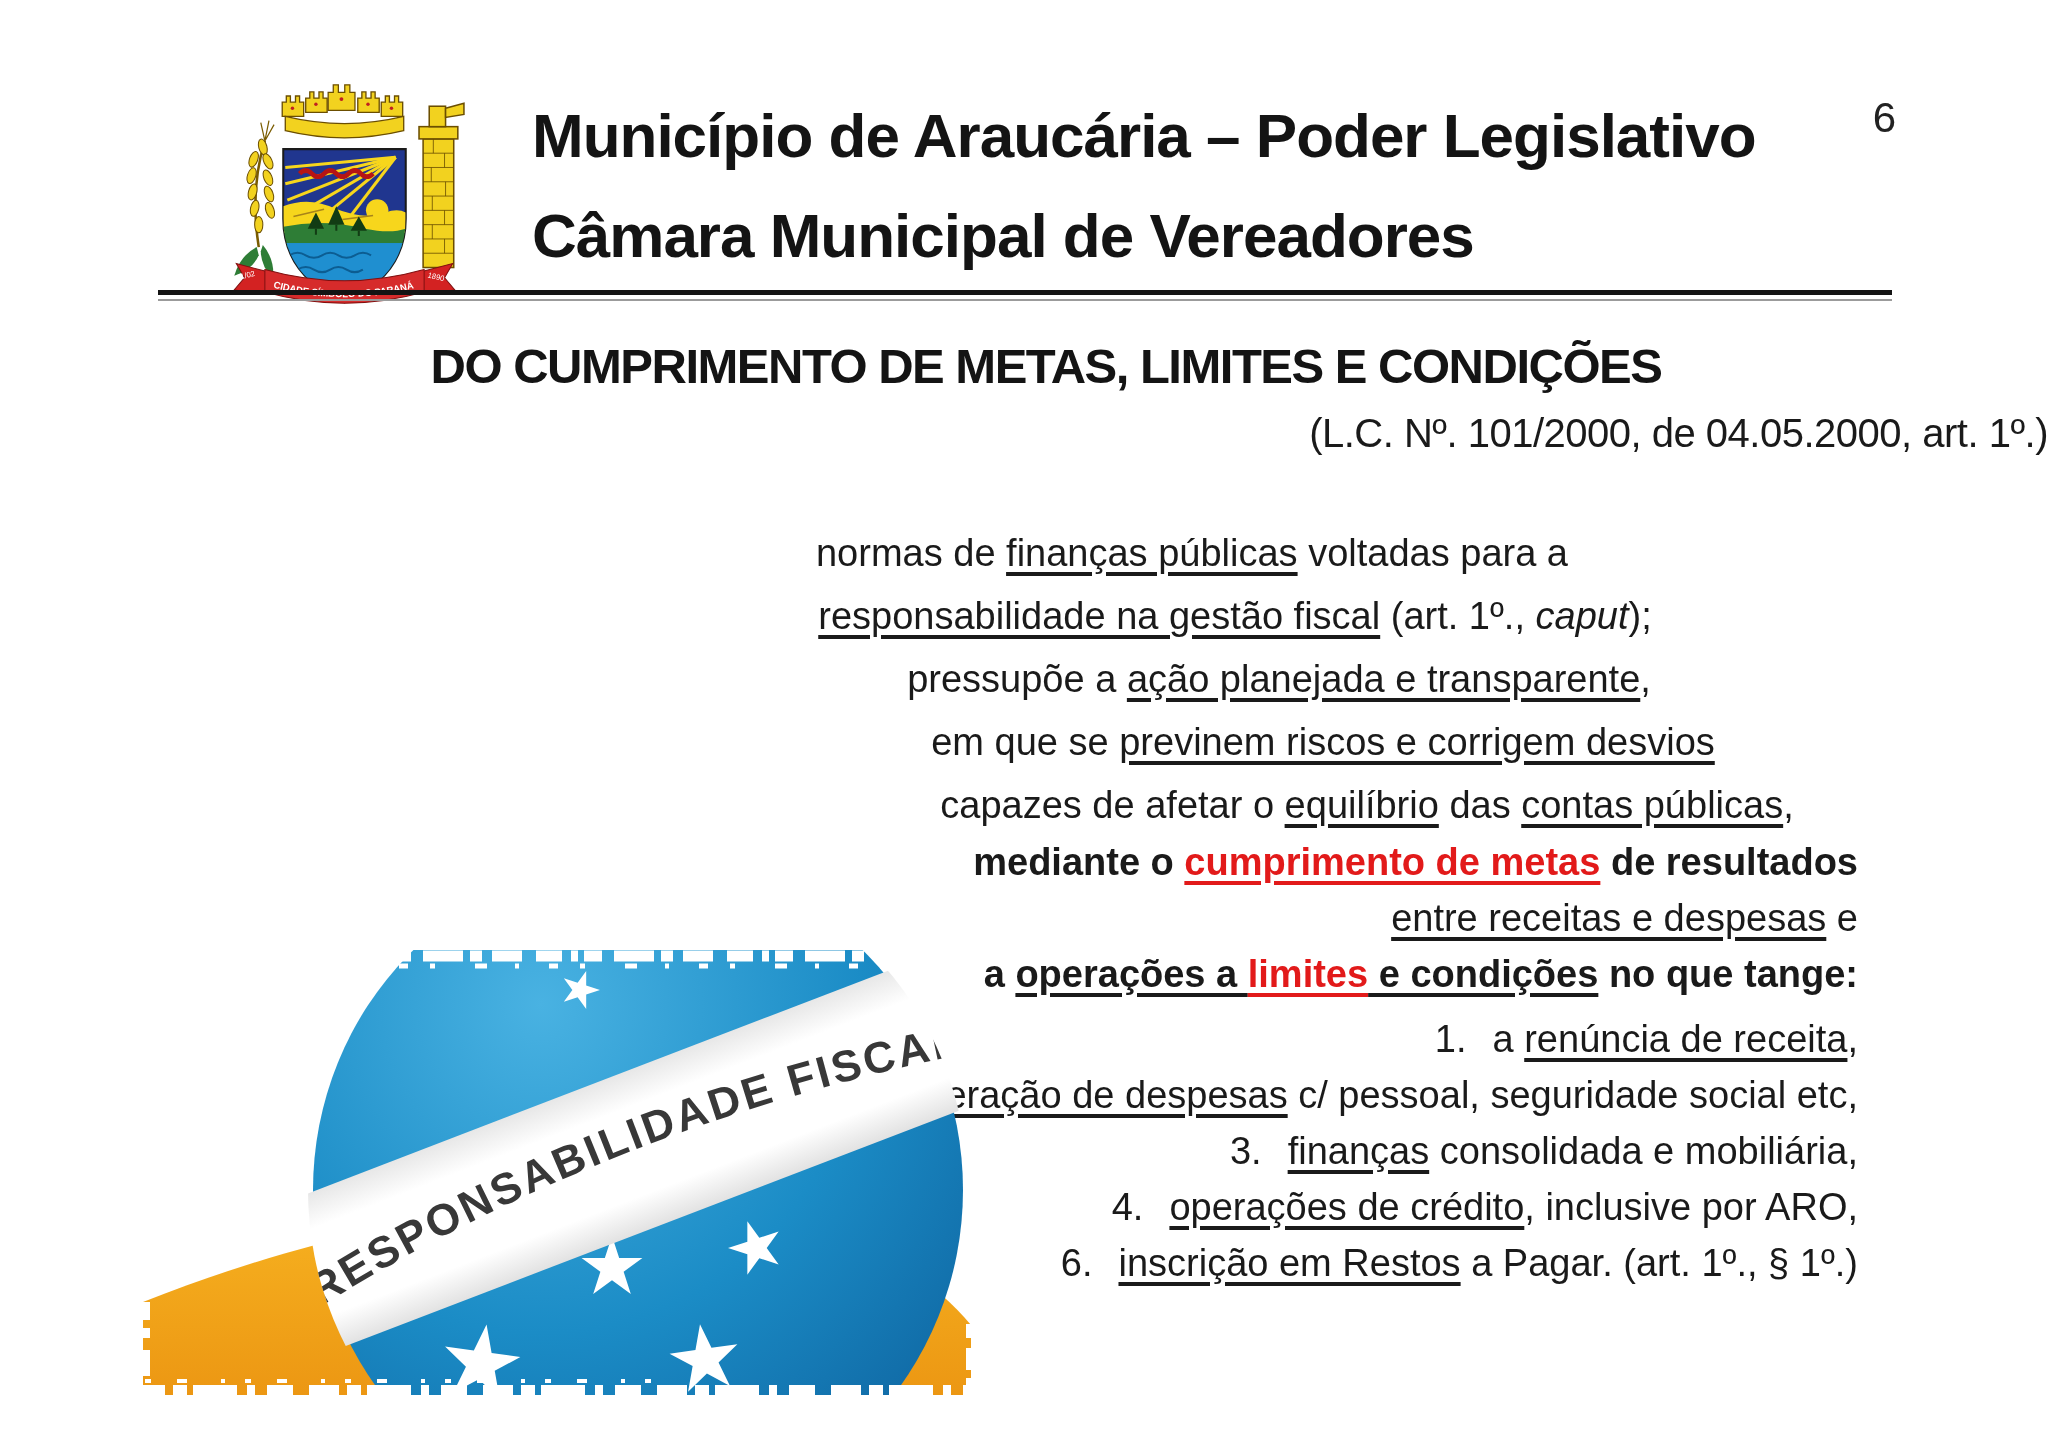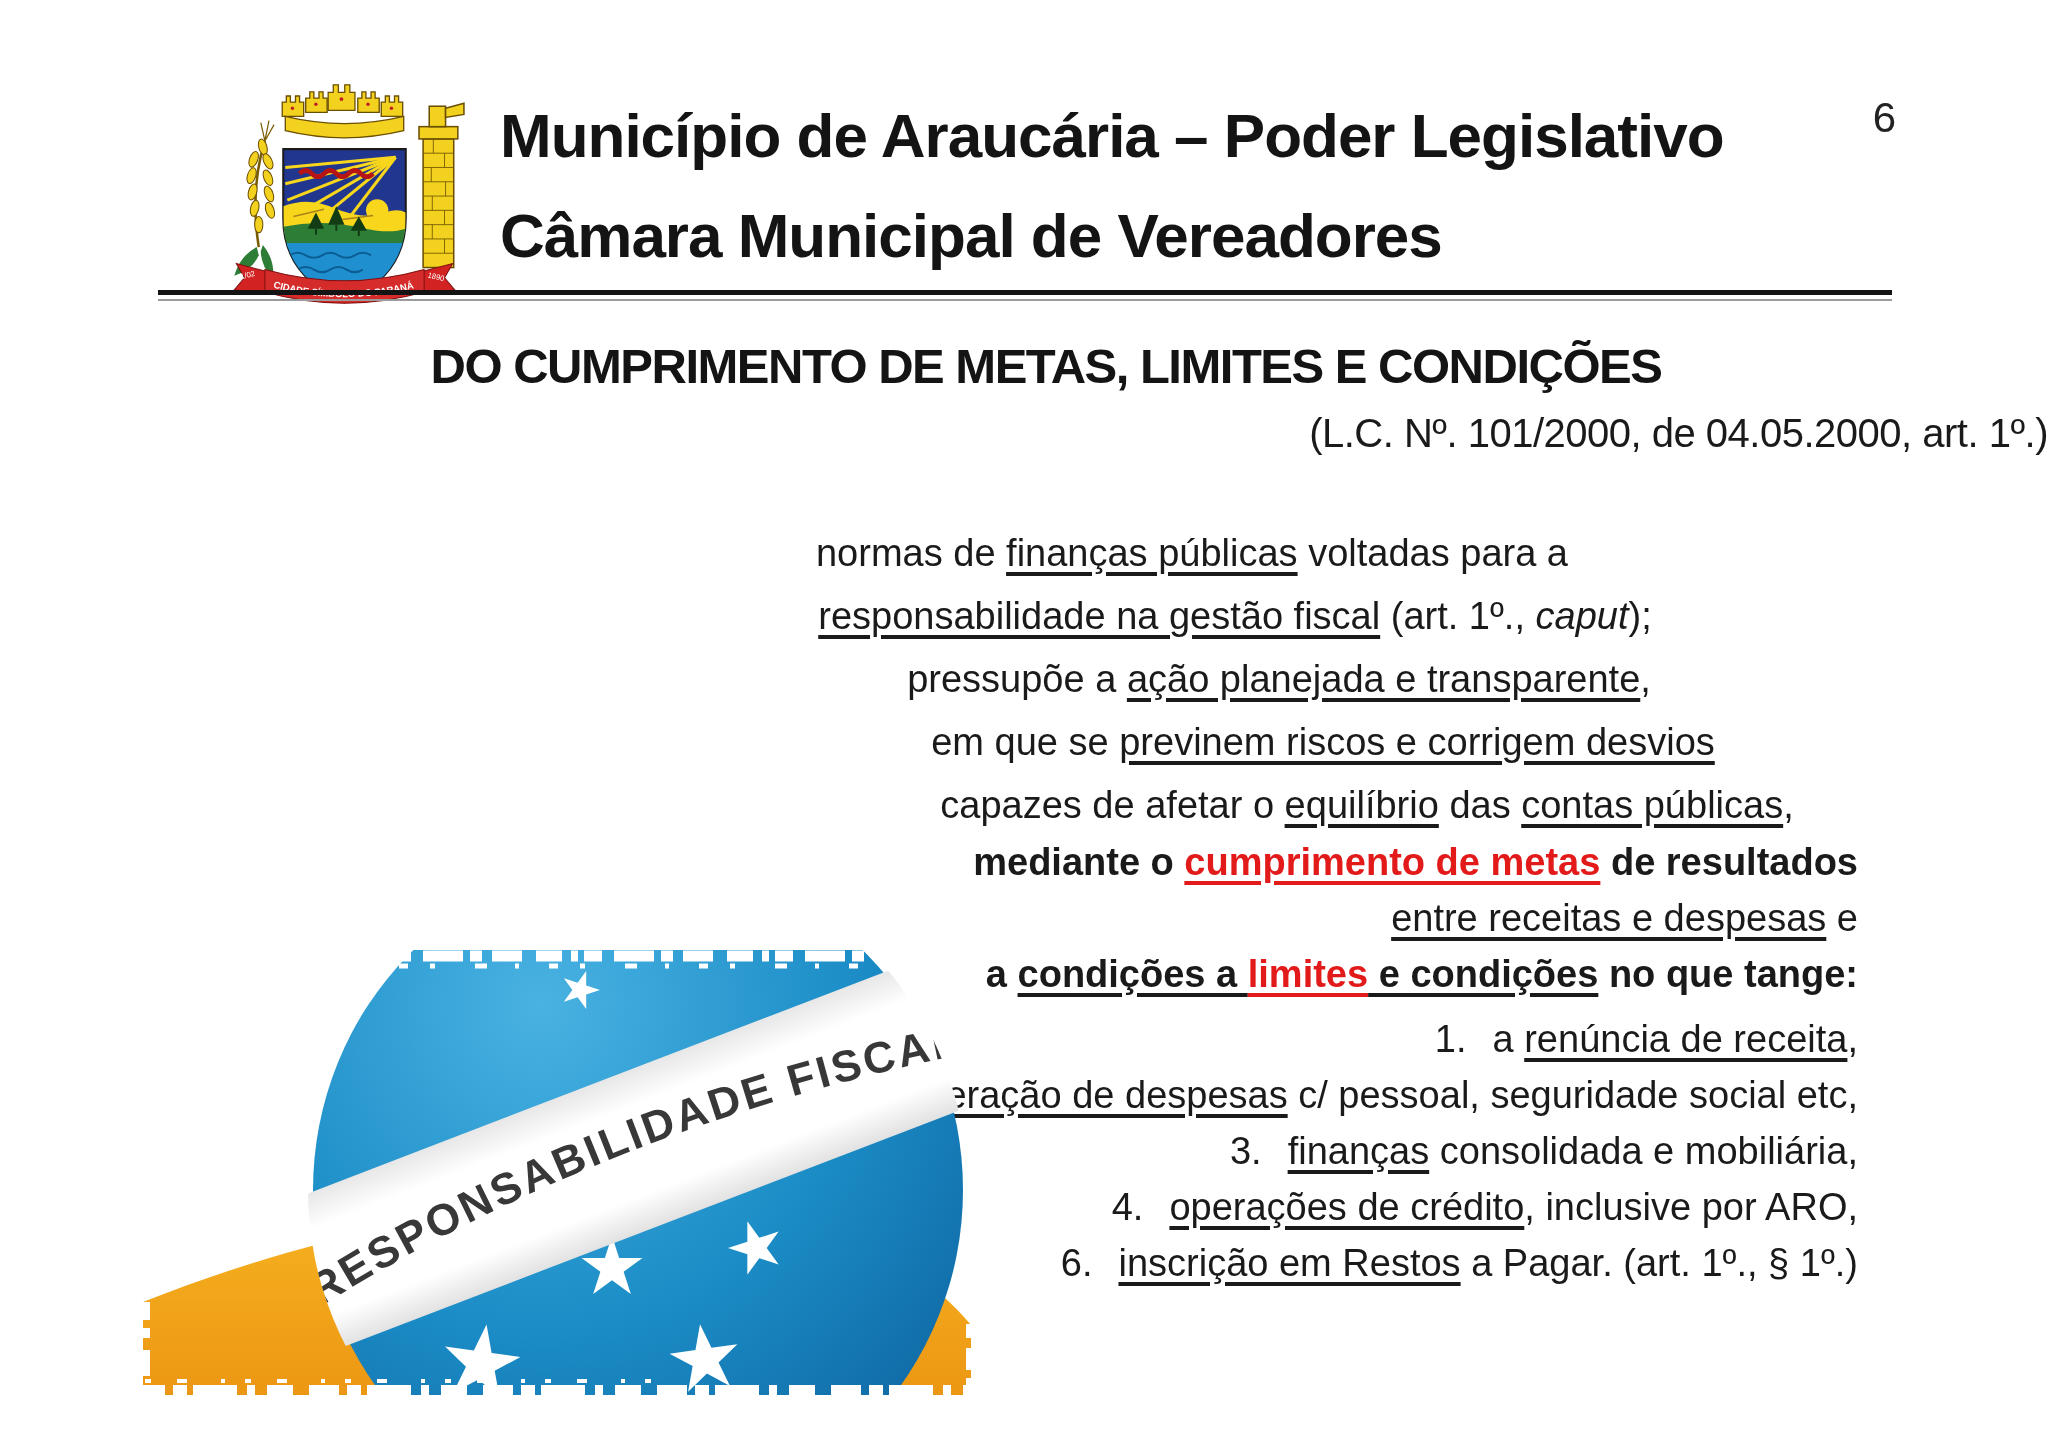--- a/index.html
+++ b/index.html
@@ -3,21 +3,21 @@
 <meta charset="utf-8">
 <style>
   html,body{margin:0;padding:0;background:#ffffff;}
   .slide{
     position:relative;width:2048px;height:1447px;background:#ffffff;overflow:hidden;
     font-family:"Liberation Sans","DejaVu Sans",sans-serif;color:#1a1a1a;
   }
   
   .crest{position:absolute;left:222px;top:74px;width:245px;height:238px;}
   .header-titles{
-    position:absolute;left:500px;top:86px;font-weight:bold;font-size:62px;
+    position:absolute;left:532px;top:86px;font-weight:bold;font-size:62px;
     line-height:100px;letter-spacing:-1px;white-space:nowrap;color:#141414;
   }
   .page-number{position:absolute;right:152px;top:94px;font-size:42px;color:#222;}
   .rule-main{position:absolute;left:158px;top:290px;width:1734px;height:5px;background:#141414;}
   .rule-sub{position:absolute;left:158px;top:299px;width:1734px;height:2px;background:#9b9b9b;}
   
   .title-block{position:absolute;left:0;top:338px;width:100%;padding-left:44px;box-sizing:border-box;text-align:center;}
   .heading{font-size:49px;font-weight:bold;letter-spacing:-1.5px;color:#141414;white-space:nowrap;}
   .subtitle{font-size:40px;margin-top:17px;letter-spacing:-0.5px;white-space:nowrap;text-align:right;}
   
@@ -161,21 +161,21 @@
       <div class="line" style="margin-left: 312px;"><span>normas de </span><span class="u">finanças públicas</span><span> voltadas para a</span></div>
       <div class="line" style="margin-left: 398px;"><span class="u">responsabilidade na gestão fiscal</span><span> (art. 1º., </span><span class="it">caput</span><span>);</span></div>
       <div class="line" style="margin-left: 486px;"><span>pressupõe a </span><span class="u">ação planejada e transparente</span><span>,</span></div>
       <div class="line" style="margin-left: 574px;"><span>em que se </span><span class="u">previnem riscos e corrigem desvios</span></div>
       <div class="line" style="margin-left: 662px;"><span>capazes de afetar o </span><span class="u">equilíbrio</span><span> das </span><span class="u">contas públicas</span><span>,</span></div>
     </div>
 
   <div class="right-block" id="right-block">
       <div class="line b"><span>mediante o </span><span class="u red">cumprimento de metas</span><span> de resultados</span></div>
       <div class="line"><span class="u">entre receitas e despesas</span><span> e</span></div>
-      <div class="line b"><span>a </span><span class="u">condições a </span><span class="u red">limites</span><span class="u"> e condições</span><span> no que tange:</span></div>
+      <div class="line b"><span>a </span><span class="u">operações a </span><span class="u red">limites</span><span class="u"> e condições</span><span> no que tange:</span></div>
       <div class="line gap"><span class="num">1.</span><span>a </span><span class="u">renúncia de receita</span><span>,</span></div>
       <div class="line"><span class="num">2.</span><span class="u">geração de despesas</span><span> c/ pessoal, seguridade social etc,</span></div>
       <div class="line"><span class="num">3.</span><span class="u">finanças</span><span> consolidada e mobiliária,</span></div>
       <div class="line"><span class="num">4.</span><span class="u">operações de crédito</span><span>, inclusive por ARO,</span></div>
       <div class="line"><span class="num">6.</span><span class="u">inscrição em Restos</span><span> a Pagar. (art. 1º., § 1º.)</span></div>
     </div>
 
   <div class="badge">
     <svg width="860" height="445" viewBox="0 0 860 445" aria-hidden="true">
       <defs>

